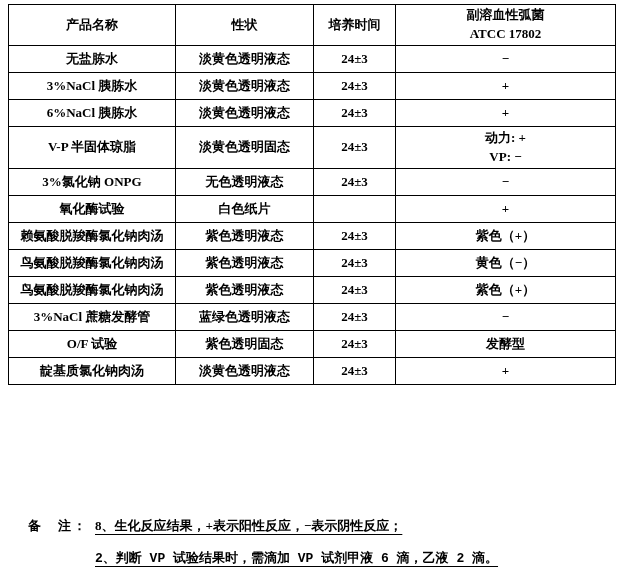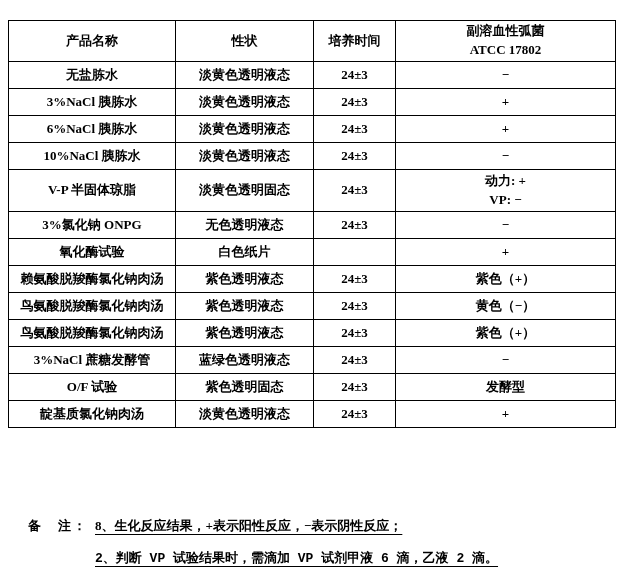--- a/index.html
+++ b/index.html
@@ -4,21 +4,21 @@
 <style>
   * { margin:0; padding:0; box-sizing:border-box; }
   html,body { width:622px; height:576px; background:#ffffff; overflow:hidden; }
   body {
     position:relative;
     font-family:"Liberation Serif","DejaVu Serif",serif;
     font-weight:bold;
     color:#000;
   }
   table.qc {
-    position:absolute; left:8px; top:20px;
+    position:absolute; left:8px; top:4px;
     border-collapse:collapse; table-layout:fixed;
     width:607px;
   }
   table.qc th, table.qc td {
     border:1px solid #000;
     text-align:center; vertical-align:middle;
     font-size:13px; font-weight:bold;
     padding:0 2px;
     white-space:pre-line;
     line-height:1.45;
@@ -67,26 +67,20 @@
       <td>3%NaCl 胰胨水</td>
       <td>淡黄色透明液态</td>
       <td>24±3</td>
       <td>+</td>
     </tr>
     <tr>
       <td>6%NaCl 胰胨水</td>
       <td>淡黄色透明液态</td>
       <td>24±3</td>
       <td>+</td>
-    </tr>
-    <tr>
-      <td>10%NaCl 胰胨水</td>
-      <td>淡黄色透明液态</td>
-      <td>24±3</td>
-      <td>−</td>
     </tr>
     <tr class="tall">
       <td>V-P 半固体琼脂</td>
       <td>淡黄色透明固态</td>
       <td>24±3</td>
       <td>动力: +
 VP: −</td>
     </tr>
     <tr>
       <td>3%氯化钠 ONPG</td>

